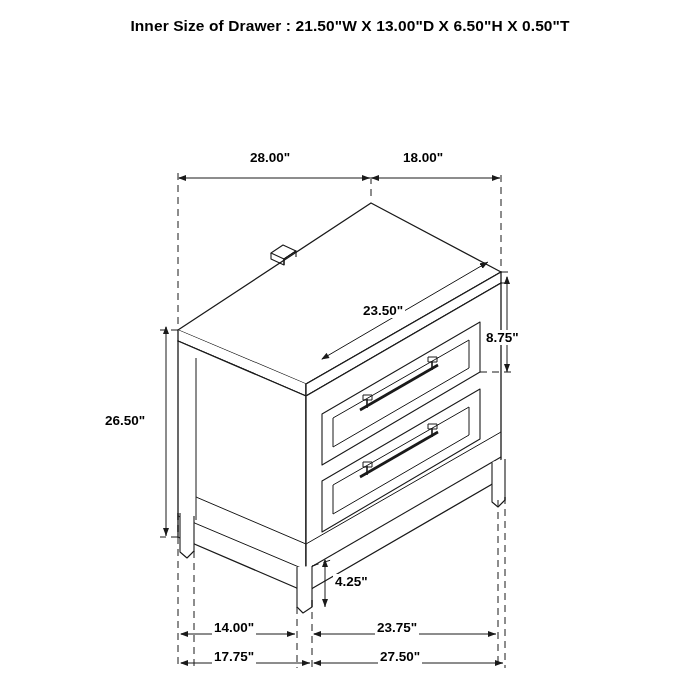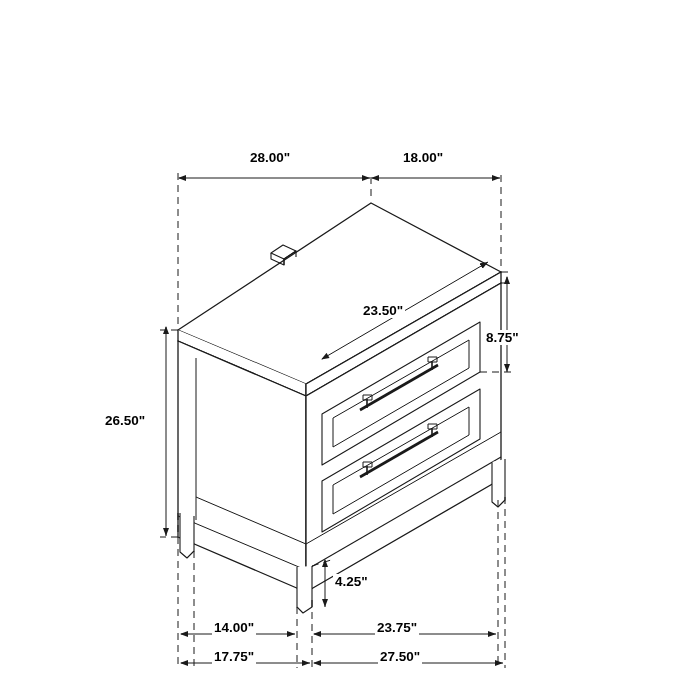--- a/index.html
+++ b/index.html
@@ -44,20 +44,21 @@
     white-space: nowrap;
     background: #ffffff;
     padding: 0 2px;
   }
 </style>
 </head>
 <body>
 
 <div id="page">
 
+  <div id="title">Inner Size of Drawer : 21.50"W X 13.00"D X 6.50"H X 0.50"T</div>
 
   <svg id="diagram" width="700" height="700" viewBox="0 0 700 700">
     <defs>
       <marker id="arr" markerWidth="9" markerHeight="9" refX="8" refY="3" orient="auto" markerUnits="strokeWidth">
         <path d="M0,0 L8,3 L0,6 z" fill="#1a1a1a"></path>
       </marker>
       <marker id="arrS" markerWidth="9" markerHeight="9" refX="1" refY="3" orient="auto" markerUnits="strokeWidth">
         <path d="M8,0 L0,3 L8,6 z" fill="#1a1a1a"></path>
       </marker>
     </defs>

